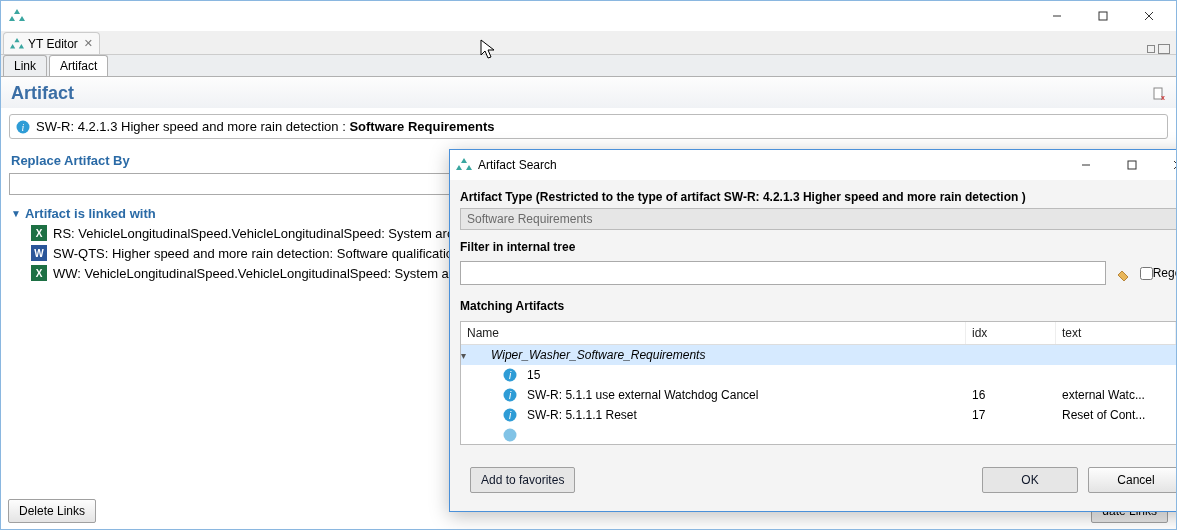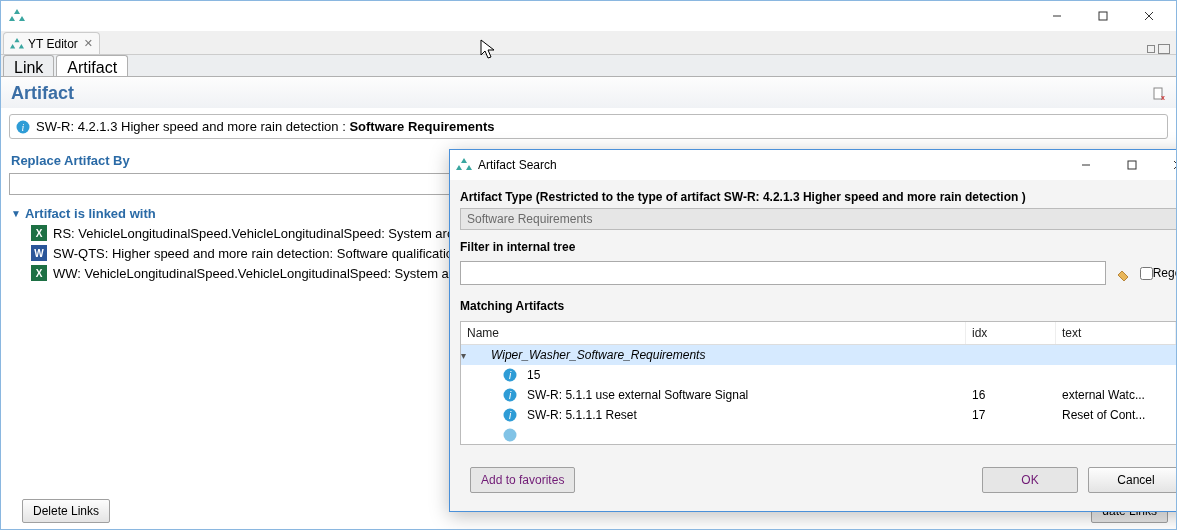--- a/index.html
+++ b/index.html
@@ -58,21 +58,21 @@
   display: flex;
   height: 22px;
   border-bottom: 1px solid #b0b0b0;
   background: #eceef0;
 }
 .doc-tab {
   padding: 3px 10px 0 10px;
   border: 1px solid #b0b0b0;
   border-bottom: none;
   background: #eceef0;
-  font-size: 16px;
+  font-size: 12px;
   margin-left: 2px;
   border-top-left-radius: 3px;
   border-top-right-radius: 3px;
 }
 .doc-tab.active { background: #fff; }
 
 .section-hdr {
   padding: 6px 10px 4px 10px;
   color: #3a6ea5;
   font-size: 18px;
@@ -131,21 +131,21 @@
   display:flex; align-items:center; gap:4px;
 }
 .linked-hdr .tri { color: #2a6aa6; font-size:10px; }
 
 .link-list { padding: 0 10px 6px 30px; }
 .link-item { display:flex; align-items:center; gap:6px; padding: 2px 0; font-size:13px; }
 .file-ico { width:16px; height:16px; flex-shrink:0; }
 
 .bottom-bar {
   position: absolute;
-  bottom: 6px; left: 21px; right: 8px;
+  bottom: 6px; left: 7px; right: 8px;
   display: flex;
   gap: 12px;
 }
 .btn {
   border: 1px solid #a0a0a0;
   background: linear-gradient(#fdfdfd,#e4e4e4);
   padding: 4px 10px;
   font-family: inherit; font-size: 12px;
   border-radius: 2px;
 }
@@ -223,21 +223,21 @@
 }
 .scrollbar .arrow { height:17px; display:flex; align-items:center; justify-content:center; color:#666; font-size:9px;}
 .scrollbar .thumb { background:#c8c8c8; margin:0 2px; border-radius:2px; }
 
 .dlg-buttons {
   display:flex; gap:10px; padding: 22px 10px 10px 10px;
   align-items:center;
 }
 .dlg-buttons .spacer { flex:1; }
 .dlg-buttons .btn { min-width:96px; padding:5px 10px; }
-.btn.disabled { color:#701a75; background:#e6e6e6; }
+.btn.disabled { color:#0f172a; background:#e6e6e6; }
 
 
 .yt-icon { fill:#3aa6a0; }
 .info-icon { width:14px; height:14px; }
 
 .cursor {
   position:absolute; left:479px; top:38px;
   width:18px; height:22px; pointer-events:none;
 }
 </style>
@@ -425,21 +425,21 @@
           <div class="col col-idx">15</div>
           <div class="col col-text"></div>
         </div>
         <div class="tree-row">
           <div class="indent2">
               <svg class="node-ico" viewBox="0 0 14 14">
                 <circle cx="7" cy="7" r="6.5" fill="#2e9cd6"></circle>
                 <text x="7" y="11" text-anchor="middle" font-size="10" fill="#fff" font-style="italic">i</text>
               </svg>
             </div>
-          <div class="col col-name">SW-R: 5.1.1 use external Software Signal</div>
+          <div class="col col-name">SW-R: 5.1.1 use external Watchdog Cancel</div>
           <div class="col col-idx">16</div>
           <div class="col col-text">external Watc...</div>
         </div>
         <div class="tree-row">
           <div class="indent2">
               <svg class="node-ico" viewBox="0 0 14 14">
                 <circle cx="7" cy="7" r="6.5" fill="#2e9cd6"></circle>
                 <text x="7" y="11" text-anchor="middle" font-size="10" fill="#fff" font-style="italic">i</text>
               </svg>
             </div>

